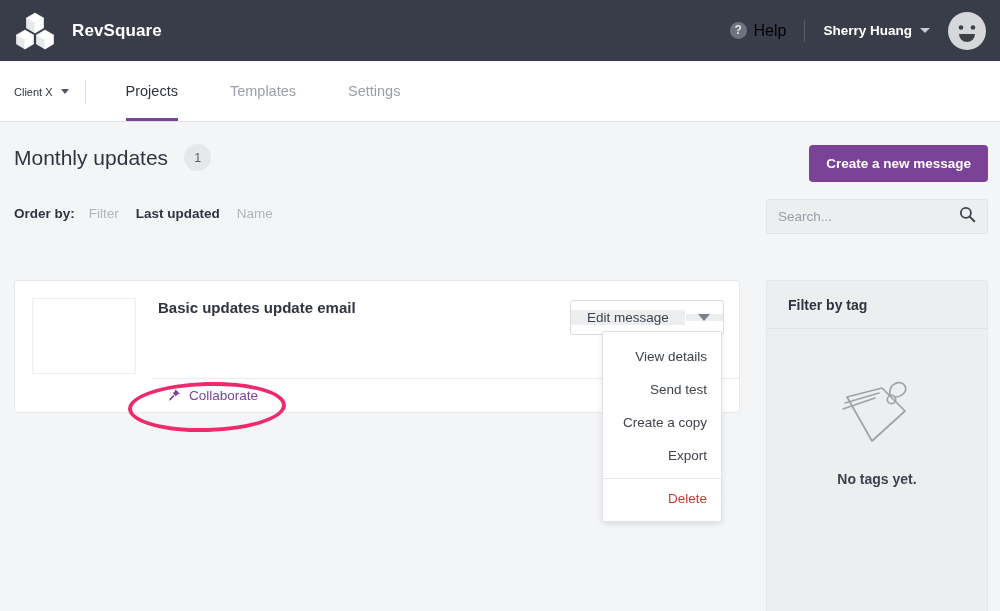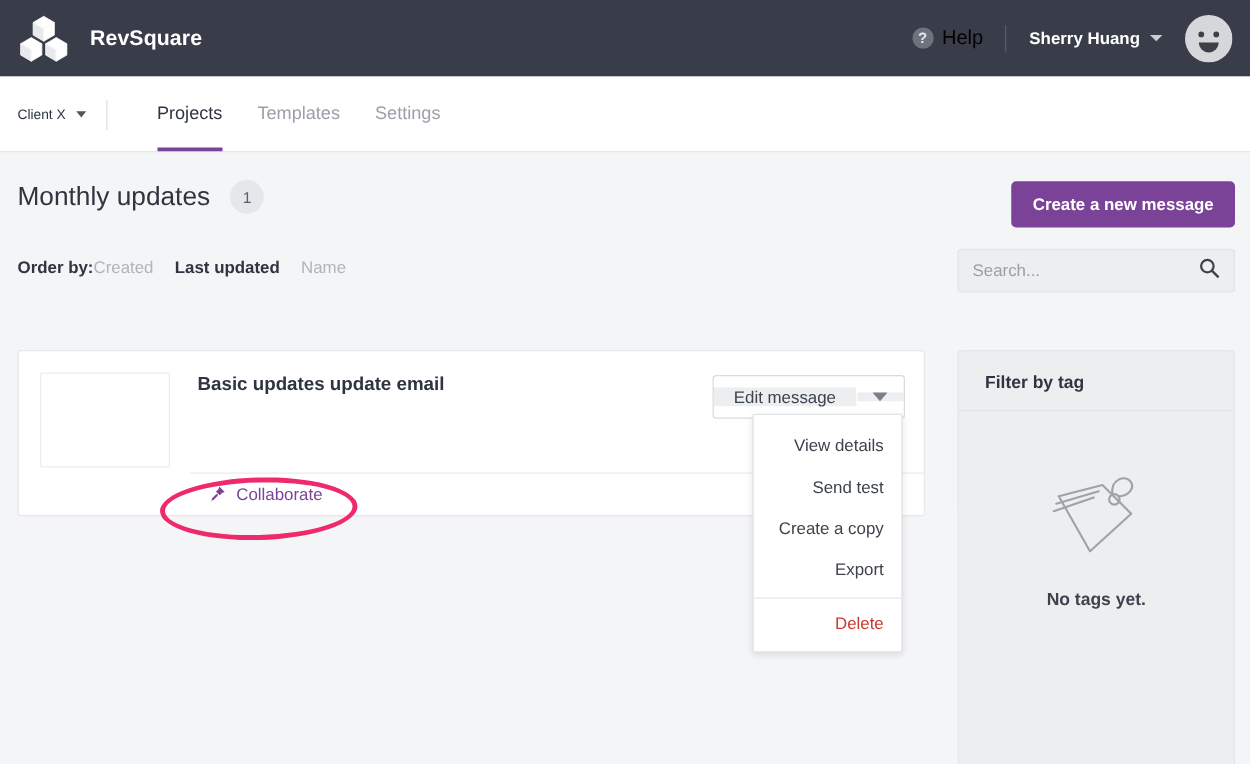--- a/index.html
+++ b/index.html
@@ -51,21 +51,21 @@
     display: flex; align-items: center; padding: 0 16px 0 14px;
     font-size: 11px; color: #2e3440; height: 100%;
     cursor: pointer;
   }
   .caret-down-dark {
     width: 0; height: 0; margin-left: 8px;
     border-left: 4.5px solid transparent; border-right: 4.5px solid transparent;
     border-top: 5px solid #51565f;
   }
   .nav-divider { width: 1px; height: 24px; background: #dcdfe4; align-self: center; }
-  .tabs { display: flex; align-items: stretch; height: 100%; margin-left: 26px; }
+  .tabs { display: flex; align-items: stretch; height: 100%; margin-left: 26px; gap: 24px; }
   .tab {
     display: flex; align-items: center; padding: 0 14px;
     font-size: 14.5px; color: #9a9fa8; height: 100%;
     cursor: pointer; position: relative; padding-bottom: 2px;
   }
   .tab.active { color: #2e3440; }
   .tab.active::after {
     content: ""; position: absolute; left: 14px; right: 14px; bottom: 0;
     height: 3px; background: #7b4397;
   }
@@ -83,21 +83,21 @@
     display: flex; align-items: center; justify-content: center;
   }
   .primary-btn {
     position: absolute; right: 12px; top: 23px;
     background: #7b4397; color: #ffffff; border: none; border-radius: 4px;
     font-family: "Liberation Sans", sans-serif;
     font-size: 13.5px; font-weight: bold; padding: 11px 17px; cursor: pointer;
   }
 
   .orderby-row { position: absolute; left: 14px; top: 84px; display: flex; align-items: center; }
-  .orderby-label { font-size: 13.5px; color: #2e3440; font-weight: bold; }
+  .orderby-label { font-size: 13.5px; color: #2e3440; font-weight: bold; margin-right: 14px; }
   .sort-opt { font-size: 13.5px; color: #b0b4bb; margin-right: 17px; cursor: pointer; }
   .sort-opt.active { color: #2e3440; font-weight: bold; }
 
   .searchbox {
     position: absolute; right: 12px; top: 77px; width: 222px; height: 35px;
     background: #eceef0; border: 1px solid #e2e4e7; border-radius: 3px;
     display: flex; align-items: center; padding: 0 11px; cursor: text;
   }
   .searchbox input {
     border: none; outline: none; background: transparent; flex: 1;
@@ -258,21 +258,21 @@
 
     <div class="title-row">
       <div class="page-title">Monthly updates</div>
       <div class="count-badge">1</div>
     </div>
 
     <button class="primary-btn">Create a new message</button>
 
     <div class="orderby-row">
       <span class="orderby-label">Order by:</span>
-      <span class="sort-opt">Created</span>
+      <span class="sort-opt">Filter</span>
       <span class="sort-opt active">Last updated</span>
       <span class="sort-opt">Name</span>
     </div>
 
     <div class="searchbox">
       <input type="text" placeholder="Search..." style="">
       <span>
         <svg viewBox="0 0 18 18" width="17" height="17" aria-hidden="true">
           <circle cx="7.3" cy="7.3" r="5.3" fill="none" stroke="#3d424c" stroke-width="1.9"></circle>
           <line x1="11.3" y1="11.3" x2="16.2" y2="16.2" stroke="#3d424c" stroke-width="2.1" stroke-linecap="round"></line>

